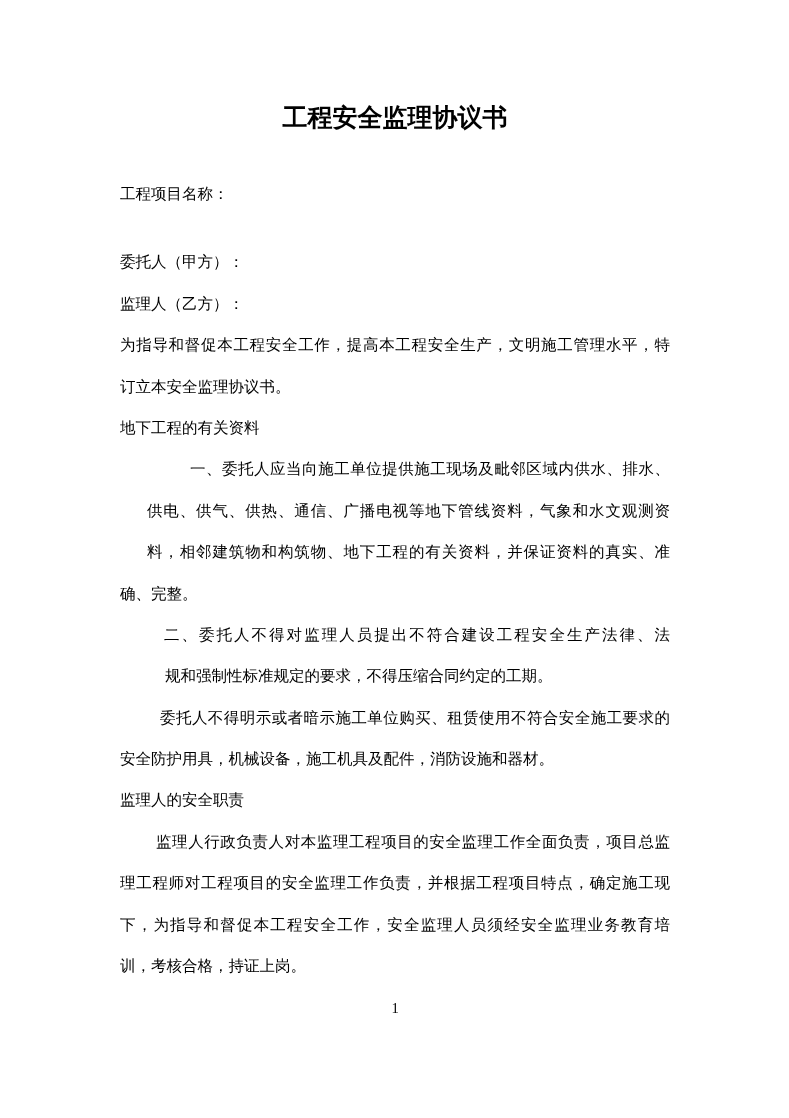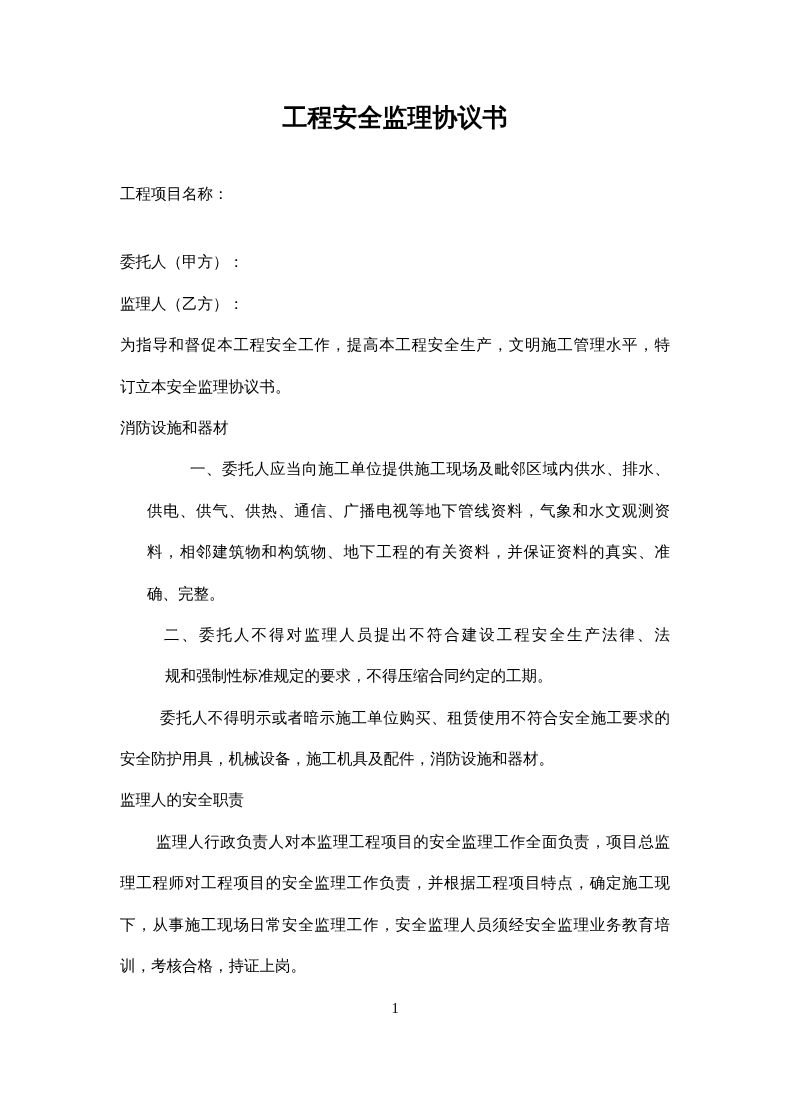--- a/index.html
+++ b/index.html
@@ -67,41 +67,41 @@
         <div class="ln last">委托人（甲方）：</div>
       </div>
       <div class="para field">
         <div class="ln last">监理人（乙方）：</div>
       </div>
       <div class="para body">
         <div class="ln">为指导和督促本工程安全工作，提高本工程安全生产，文明施工管理水平，特</div>
         <div class="ln last">订立本安全监理协议书。</div>
       </div>
       <div class="para heading">
-        <div class="ln last">消防设施和器材</div>
+        <div class="ln last">地下工程的有关资料</div>
       </div>
       <div class="para numbered-item">
         <div class="ln" style="margin-left: 70px;">一、委托人应当向施工单位提供施工现场及毗邻区域内供水、排水、</div>
         <div class="ln" style="margin-left: 27px;">供电、供气、供热、通信、广播电视等地下管线资料，气象和水文观测资</div>
         <div class="ln" style="margin-left: 27px;">料，相邻建筑物和构筑物、地下工程的有关资料，并保证资料的真实、准</div>
-        <div class="ln last" style="margin-left: 27px;">确、完整。</div>
+        <div class="ln last" style="">确、完整。</div>
       </div>
       <div class="para numbered-item">
         <div class="ln" style="margin-left: 44px;">二、委托人不得对监理人员提出不符合建设工程安全生产法律、法</div>
         <div class="ln last" style="margin-left: 45px;">规和强制性标准规定的要求，不得压缩合同约定的工期。</div>
       </div>
       <div class="para body">
         <div class="ln" style="margin-left: 40px;">委托人不得明示或者暗示施工单位购买、租赁使用不符合安全施工要求的</div>
         <div class="ln last">安全防护用具，机械设备，施工机具及配件，消防设施和器材。</div>
       </div>
       <div class="para heading">
         <div class="ln last">监理人的安全职责</div>
       </div>
       <div class="para body">
         <div class="ln" style="margin-left: 36px;">监理人行政负责人对本监理工程项目的安全监理工作全面负责，项目总监</div>
         <div class="ln">理工程师对工程项目的安全监理工作负责，并根据工程项目特点，确定施工现</div>
-        <div class="ln">下，从事施工现场日常安全监理工作，安全监理人员须经安全监理业务教育培</div>
+        <div class="ln">下，为指导和督促本工程安全工作，安全监理人员须经安全监理业务教育培</div>
         <div class="ln last">训，考核合格，持证上岗。</div>
       </div>
     </div>
 
   <div class="pageno">1</div>
 </div>
 
 </body></html>

